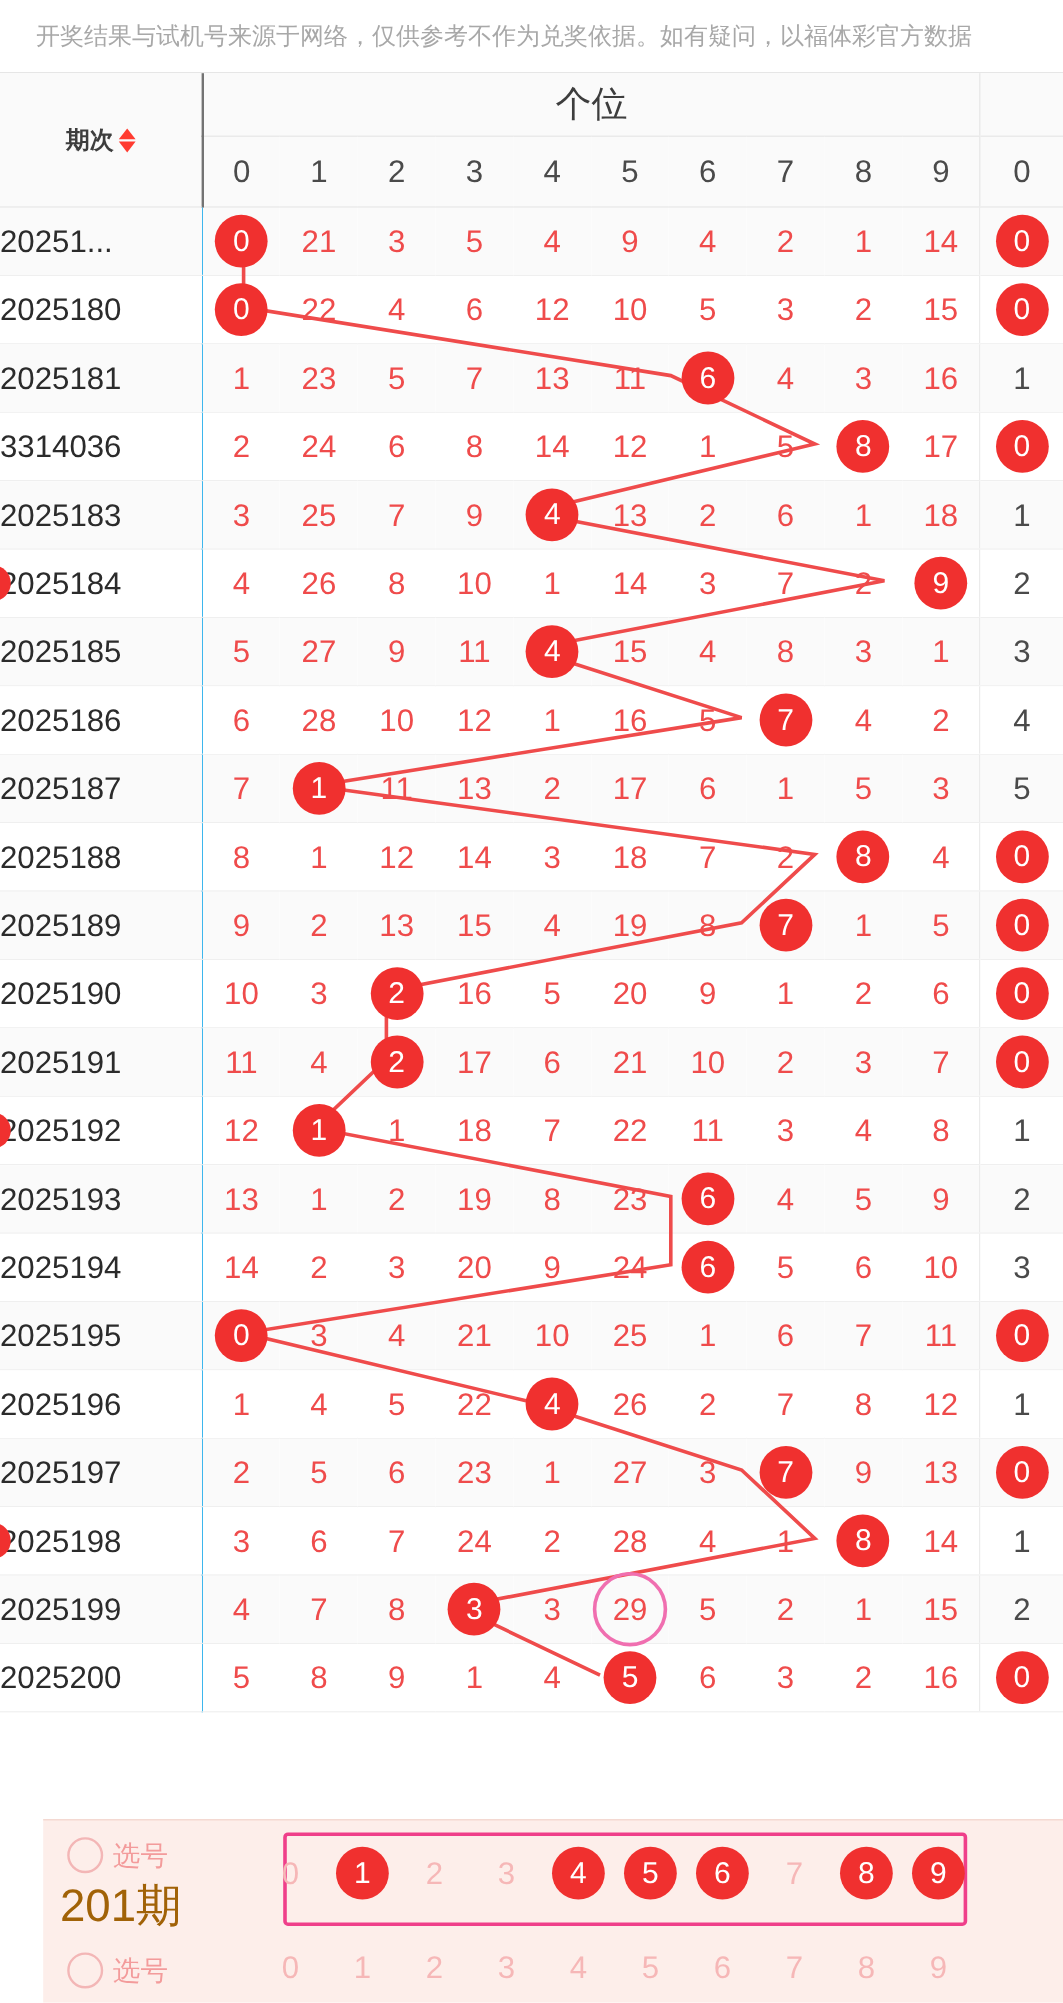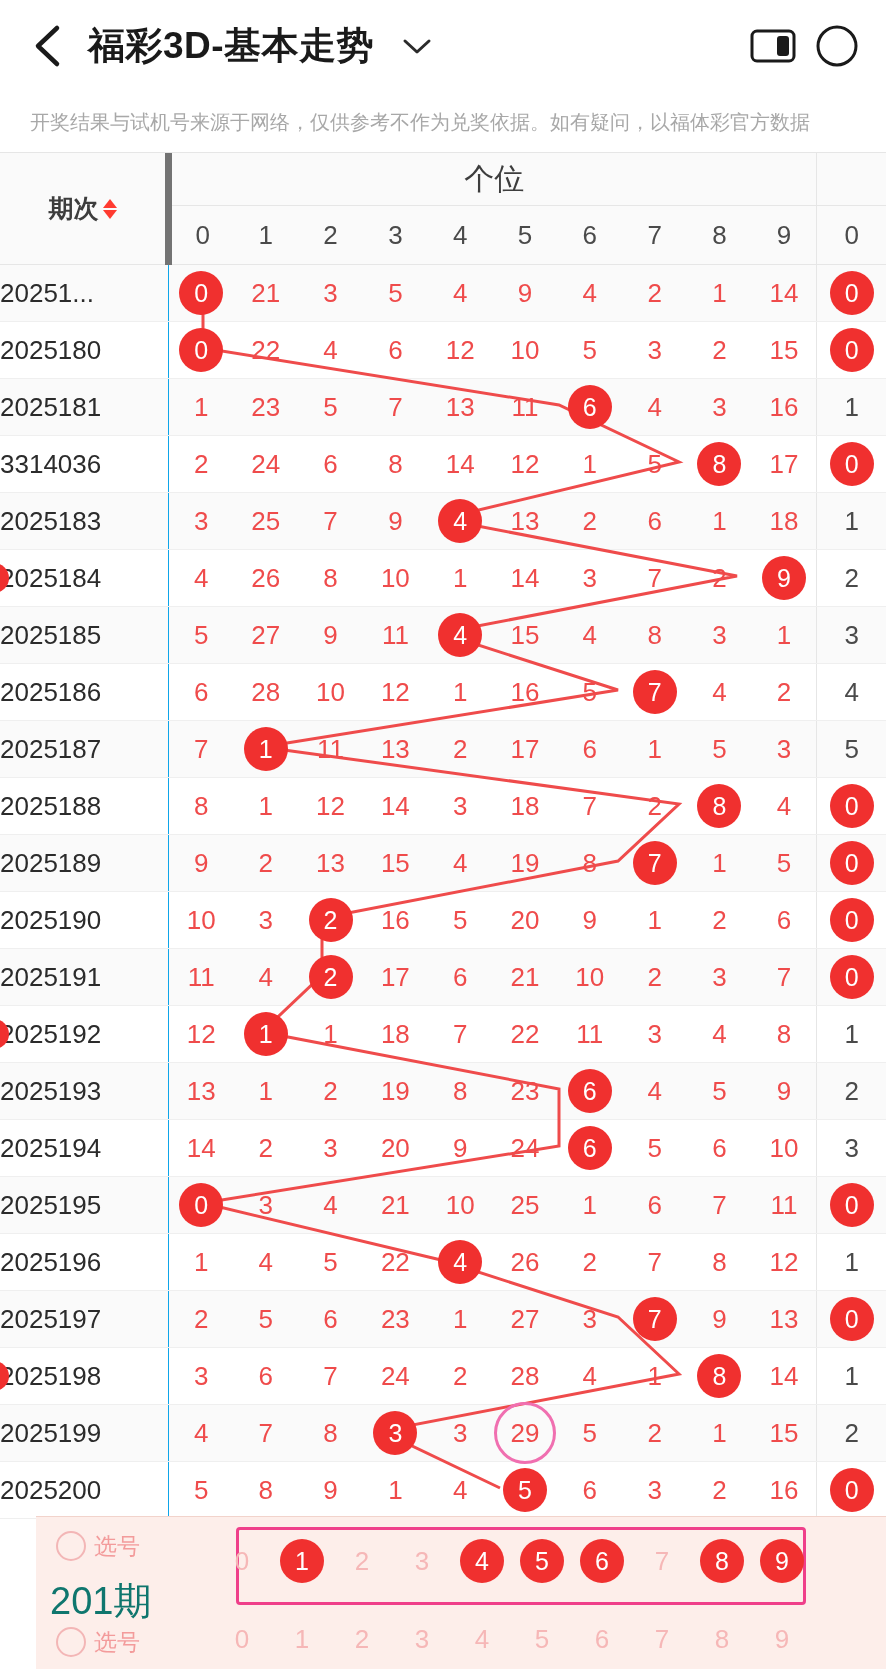--- a/index.html
+++ b/index.html
@@ -39,22 +39,22 @@
   .col-issue{width:156px;}
   .col-digit{width:60px;}
   .col-last{width:64px;}
 
   
   .hdr-group{
     height:52px;text-align:center;font-size:30px;color:#3d3d3d;font-weight:normal;
     border-left:1px solid #e6e6e6;border-bottom:1px solid #e6e6e6;background:#fafafa;
   }
   .hdr-issue{
-    text-align:center;font-size:25px;color:#3d3d3d;background:#fafafa;
-    border-right:7px solid #737373;border-bottom:1px solid #e6e6e6;
+    text-align:center;font-size:20px;color:#3d3d3d;background:#fafafa;
+    border-right:2px solid #737373;border-bottom:1px solid #e6e6e6;
   }
   .hdr-issue .lbl{display:inline-flex;align-items:center;justify-content:center;gap:4px;}
   .sortbox{display:inline-flex;flex-direction:column;line-height:0;gap:2px;}
   .tri-up{width:0;height:0;border-left:7px solid transparent;border-right:7px solid transparent;border-bottom:9px solid #ff3b30;}
   .tri-dn{width:0;height:0;border-left:7px solid transparent;border-right:7px solid transparent;border-top:9px solid #ff3b30;}
   .hdr-digit{
     height:58px;text-align:center;font-size:26px;color:#4a4a4a;font-weight:normal;
     border-bottom:1px solid #e6e6e6;background:#fafafa;
   }
   .hdr-digit.sep{border-left:1px solid #e6e6e6;}
@@ -94,21 +94,21 @@
 
   
   .footer{
     position:absolute;left:0;right:0;bottom:0;height:152px;background:#fdeeea;
     border-top:1px solid #f2d3cb;overflow:hidden;margin-left:36px;
   }
   .foot-label{
     position:absolute;left:0;top:0;width:156px;height:152px;
   }
   .foot-issue{
-    position:absolute;left:14px;top:59px;font-size:38px;color:#0f766e;white-space:nowrap;
+    position:absolute;left:14px;top:46px;font-size:38px;color:#a16207;white-space:nowrap;
   }
   .foot-sub{
     position:absolute;left:58px;top:14px;font-size:23px;color:#f39b9b;
   }
   .foot-sub2{
     position:absolute;left:58px;top:110px;font-size:23px;color:#f39b9b;
   }
   .foot-circ{
     position:absolute;left:20px;top:14px;width:26px;height:26px;border-radius:50%;border:2px solid #f3b6b6;
   }
@@ -126,45 +126,20 @@
   .foot-row2{
     position:absolute;left:176px;top:92px;width:710px;height:60px;display:flex;align-items:center;
   }
   .foot-num{font-size:26px;color:#f6b7b7;}
 </style>
 </head>
 <body>
 
 <div class="page">
 
-  <div class="header">
-    <div class="back-btn">
-      <svg width="34" height="46" viewBox="0 0 34 46">
-        <polyline points="26,5 7,23 26,41" fill="none" stroke="#1a1a1a" stroke-width="4.5" stroke-linecap="round" stroke-linejoin="round"></polyline>
-      </svg>
-    </div>
-    <div class="title">福彩3D-基本走势</div>
-    <div class="chev">
-      <svg width="34" height="22" viewBox="0 0 34 22">
-        <polyline points="5,6 17,17 29,6" fill="none" stroke="#2b2b2b" stroke-width="3" stroke-linecap="round" stroke-linejoin="round"></polyline>
-      </svg>
-    </div>
-    <div class="header-spacer"></div>
-    <div class="hicon">
-      <svg width="50" height="42" viewBox="0 0 50 42">
-        <rect x="4" y="6" width="42" height="30" rx="5" fill="none" stroke="#1a1a1a" stroke-width="3"></rect>
-        <rect x="29" y="11" width="12" height="20" rx="3" fill="#1a1a1a"></rect>
-      </svg>
-    </div>
-    <div class="hicon">
-      <svg width="46" height="46" viewBox="0 0 46 46">
-        <circle cx="23" cy="23" r="19" fill="none" stroke="#1a1a1a" stroke-width="3"></circle>
-      </svg>
-    </div>
-  </div>
 
   <div class="notice">开奖结果与试机号来源于网络，仅供参考不作为兑奖依据。如有疑问，以福体彩官方数据</div>
 
   <div class="table-wrap">
 
     <svg class="lines" width="886" height="1420">
       <polyline fill="none" stroke="#ef4b4b" stroke-width="3" points="203,138 203,195 559,252 679,309 441,366 737,423 441,480 618,537 262,594 679,651 618,708 322,765 322,822 262,879 559,936 559,993 203,1050 441,1107 618,1164 679,1221 381,1278 500,1335"></polyline>
     </svg>
 
     <table class="grid">

